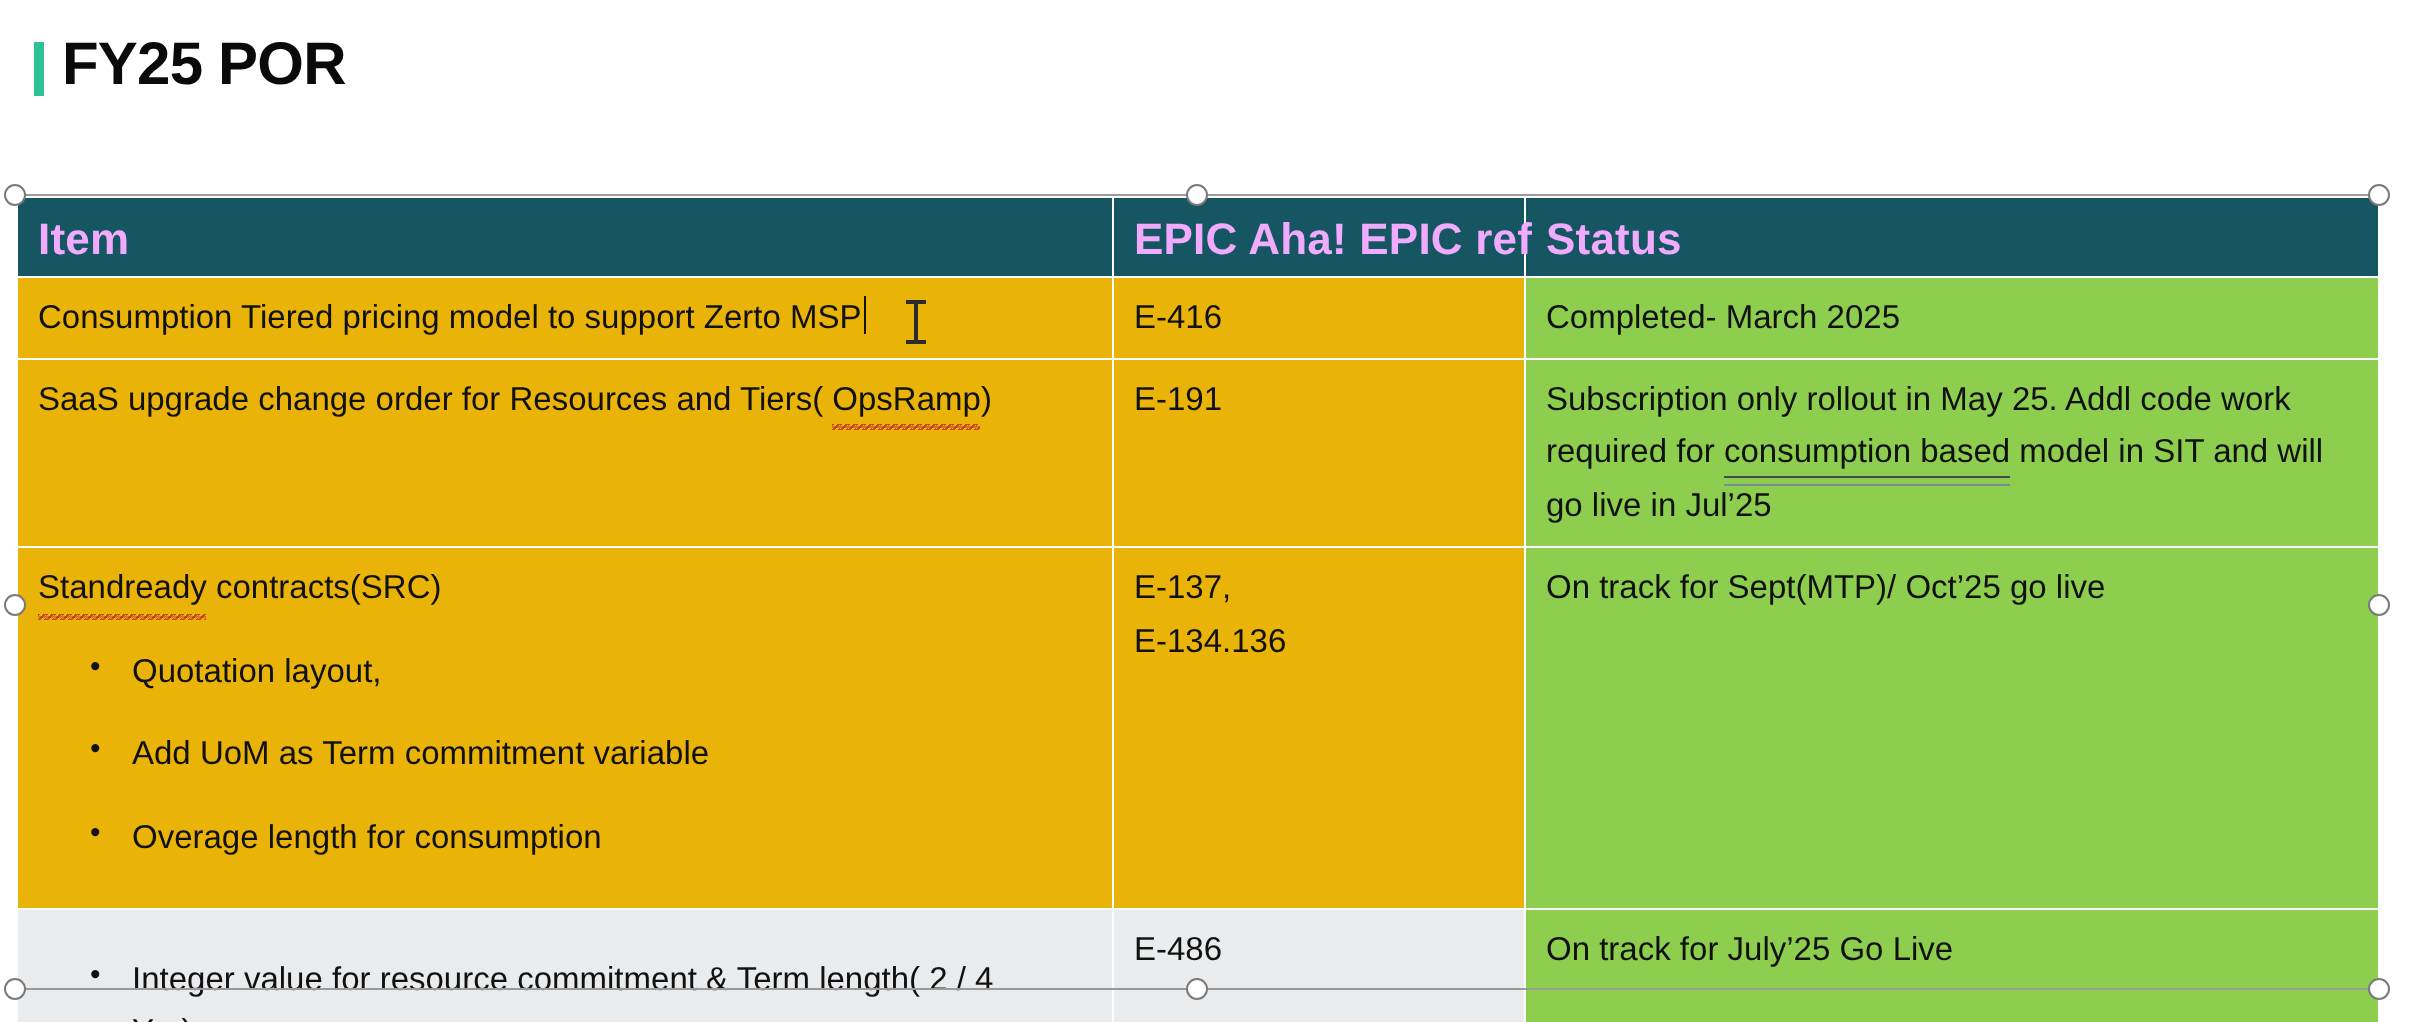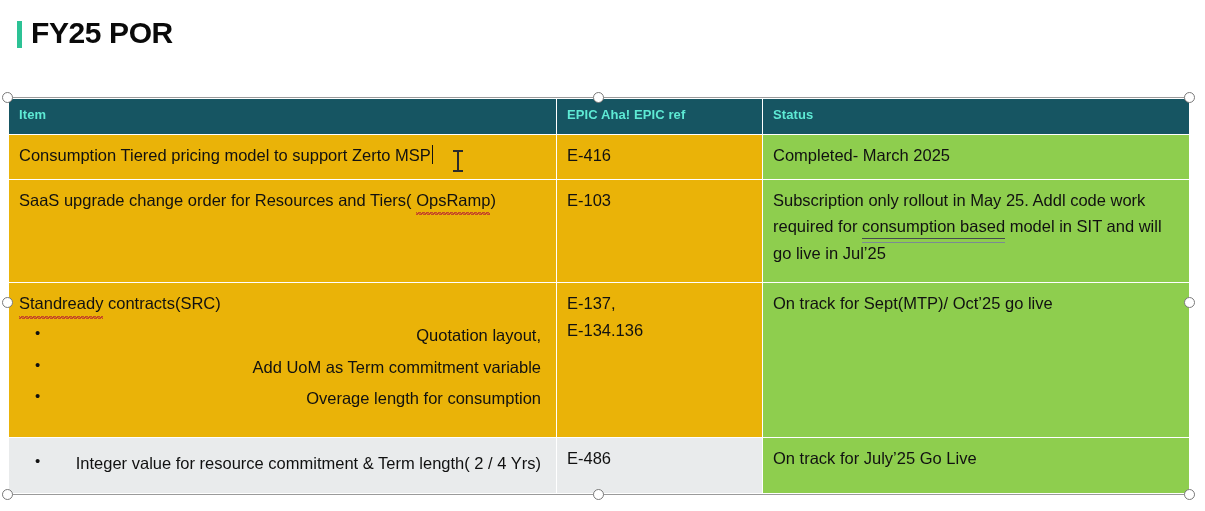--- a/index.html
+++ b/index.html
@@ -63,22 +63,22 @@
     vertical-align: top;
     padding: 7px 10px 6px 10px;
     border: 1.4px solid #ffffff;
     box-sizing: border-box;
   }
 
   
   #por-table thead th {
     background: #16556296;
     background: #165562;
-    color: #5eead4;
-    font-size: 13px;
+    color: #f0abfc;
+    font-size: 22px;
     font-weight: bold;
     text-align: left;
     letter-spacing: 0.1px;
     height: 36px;
     padding-top: 8px;
     padding-bottom: 5px;
     border-color: #ffffff;
     white-space: nowrap;
   }
 
@@ -94,23 +94,22 @@
 
   
   ul.bullets {
     margin: 0;
     padding: 0;
     list-style: none;
   }
   ul.bullets li {
     position: relative;
     padding-left: 32px;
-    margin: 5px;
+    margin: 15px;
     line-height: 1.62;
-    text-align: right;
   }
   ul.bullets li::before {
     content: "\2022";
     position: absolute;
     left: 11px;
     top: -1px;
     font-size: 15px;
   }
 
   
@@ -247,21 +246,21 @@
         <td class="bg-green">
           <div>Completed- March 2025</div>
         </td>
       </tr>
 
       <tr>
         <td class="bg-gray">
           <span>SaaS upgrade change order for Resources and Tiers( </span><span class="spell">OpsRamp</span><span>)</span>
         </td>
         <td class="bg-gray">
-          <div>E-103</div>
+          <div>E-191</div>
         </td>
         <td class="bg-green">
           <span>Subscription only rollout in May 25. Addl code work required for </span><span class="grammar">consumption based</span><span> model in SIT and will go live in Jul’25</span>
         </td>
       </tr>
 
       <tr>
         <td class="bg-gray">
           <div><span class="spell">Standready</span><span> contracts(SRC)</span></div>
           <ul class="bullets">

